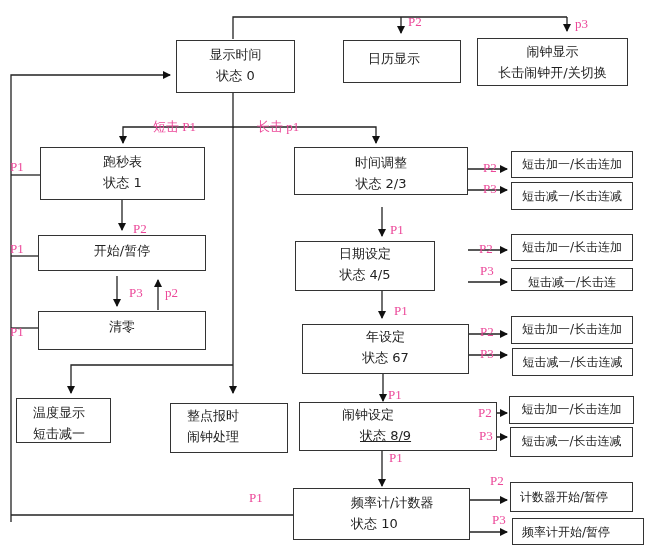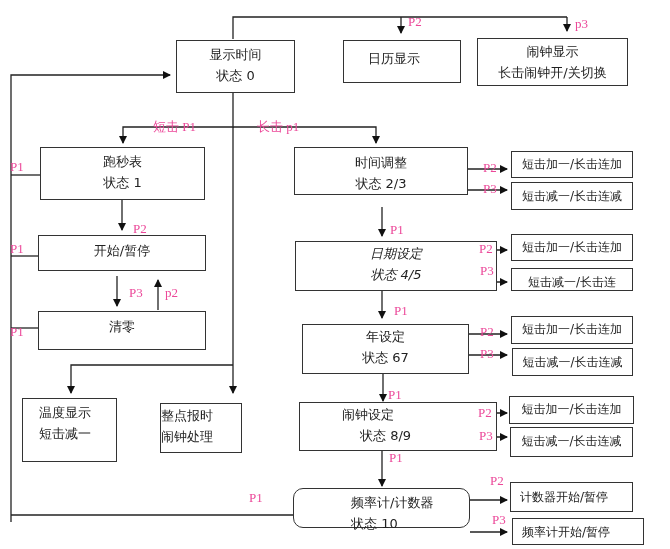--- a/index.html
+++ b/index.html
@@ -79,46 +79,46 @@
   <span class="line">跑秒表</span>
   <span class="line">状态 1</span>
 </div>
 <div class="box center" style="left:38px;top:235px;width:168px;height:36px;padding-top:4px;">
   <span class="line">开始/暂停</span>
 </div>
 <div class="box center" style="left:38px;top:311px;width:168px;height:39px;padding-top:4px;">
   <span class="line">清零</span>
 </div>
 
-<div class="box" style="left:22px;top:398px;width:95px;height:64px;padding:3px 16px 0 16px;">
+<div class="box" style="left:16px;top:398px;width:95px;height:45px;padding:3px 16px 0 16px;">
   <span class="line">温度显示</span>
   <span class="line">短击减一</span>
 </div>
-<div class="box" style="left:160px;top:403px;width:82px;height:50px;padding:1px 0 0 0;">
+<div class="box" style="left:170px;top:403px;width:118px;height:50px;padding:1px 0 0 16px;">
   <span class="line">整点报时</span>
   <span class="line">闹钟处理</span>
 </div>
 
 <div class="box center" style="left:294px;top:147px;width:174px;height:48px;padding-top:4px;">
   <span class="line">时间调整</span>
   <span class="line">状态 2/3</span>
 </div>
-<div class="box center" style="left:295px;top:241px;width:202px;height:50px;padding-top:1px;font-style:italic;">
+<div class="box center" style="left:295px;top:241px;width:140px;height:50px;padding-top:1px;">
   <span class="line">日期设定</span>
   <span class="line">状态 4/5</span>
 </div>
 <div class="box center" style="left:302px;top:324px;width:167px;height:50px;padding-top:1px;">
   <span class="line">年设定</span>
   <span class="line">状态 67</span>
 </div>
 <div class="box" style="left:299px;top:402px;width:198px;height:49px;padding:1px 0 0 42px;">
   <span class="line">闹钟设定</span>
-  <span class="line" style="padding-left:18px;">状态 8/9</span>
+  <span class="line" style="padding-left:18px;text-decoration:underline;">状态 8/9</span>
 </div>
-<div class="box" style="left:293px;top:488px;width:177px;height:40px;padding:3px 0 0 57px;border-radius:10px;">
+<div class="box" style="left:293px;top:488px;width:177px;height:52px;padding:3px 0 0 57px;">
   <span class="line">频率计/计数器</span>
   <span class="line">状态 10</span>
 </div>
 
 <div class="box center small" style="left:511px;top:151px;width:122px;height:27px;padding-top:2px;">
   <span class="line">短击加一/长击连加</span>
 </div>
 <div class="box center small" style="left:511px;top:182px;width:122px;height:28px;padding-top:3px;">
   <span class="line">短击减一/长击连减</span>
 </div>

